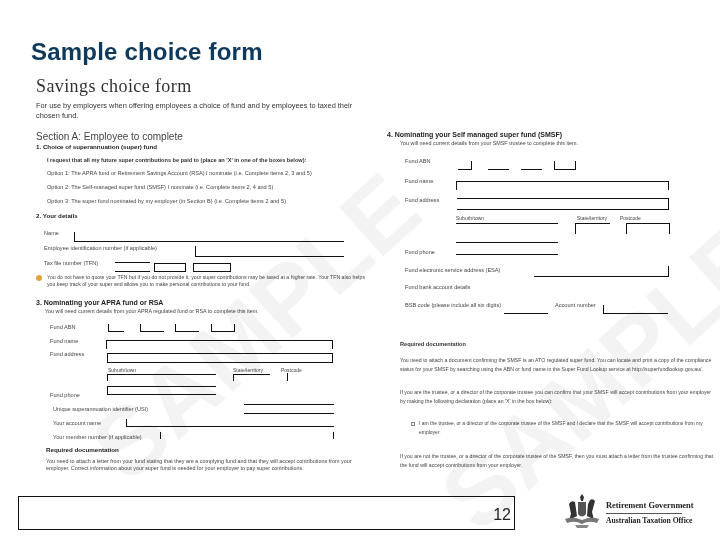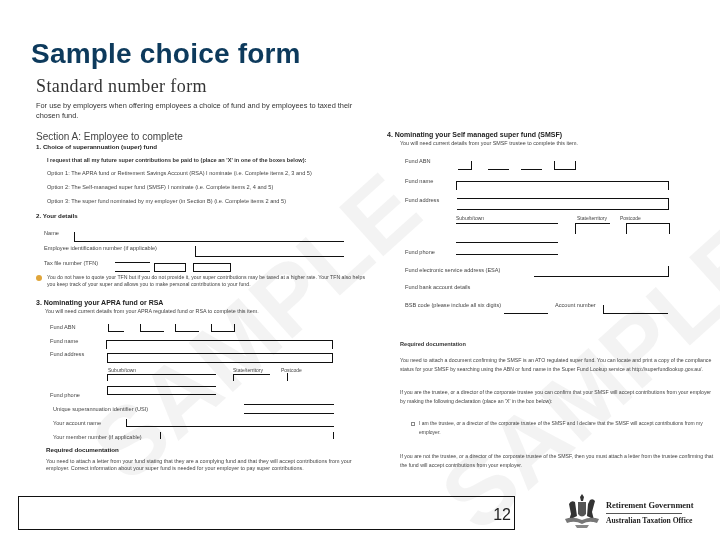--- a/index.html
+++ b/index.html
@@ -2,21 +2,21 @@
 <html><head>
 <meta charset="utf-8">
 <style>
   * { box-sizing: border-box; margin: 0; padding: 0; }
   html, body { width: 720px; height: 540px; background: #ffffff; overflow: hidden; }
   body { position: relative; font-family: "Liberation Sans", sans-serif; color: #222; }
 
   .slide-title {
     position: absolute; left: 31px; top: 38px;
     font-family: "Liberation Sans", sans-serif; font-weight: bold;
-    font-size: 28px; color: #0d3a5c; letter-spacing: 0.2px;
+    font-size: 24px; color: #0d3a5c; letter-spacing: 0.2px;
   }
 
   .doc-title {
     position: absolute; left: 36px; top: 76px;
     font-family: "Liberation Serif", serif; font-size: 18px; color: #333;
     letter-spacing: 0.4px;
   }
   .intro {
     position: absolute; left: 36px; top: 101px; width: 330px;
     font-size: 7.4px; line-height: 9.5px; color: #333;
@@ -70,21 +70,21 @@
   }
 </style>
 </head>
 <body>
 
 <div class="slide-title">Sample choice form</div>
 
 <div class="watermark" style="left:70px; top:420px; font-size:96px; transform: rotate(-42deg);">SAMPLE</div>
 <div class="watermark" style="left:420px; top:470px; font-size:96px; transform: rotate(-42deg);">SAMPLE</div>
 
-<div class="doc-title">Standard number form</div>
+<div class="doc-title">Savings choice form</div>
 <div class="intro">For use by employers when offering employees a choice of fund and by employees to taxed their chosen fund.</div>
 <div class="section-a">Section A: Employee to complete</div>
 
 <div class="h" style="left:36px; top:143px;">1. Choice of superannuation (super) fund</div>
 <div class="t" style="left:47px; top:157px; font-weight:bold; color:#333;">I request that all my future super contributions be paid to (place an 'X' in one of the boxes below):</div>
 <div class="t" style="left:47px; top:170px;">Option 1: The APRA fund or Retirement Savings Account (RSA) I nominate (i.e. Complete items 2, 3 and 5)</div>
 <div class="t" style="left:47px; top:184px;">Option 2: The Self-managed super fund (SMSF) I nominate (i.e. Complete items 2, 4 and 5)</div>
 <div class="t" style="left:47px; top:198px;">Option 3: The super fund nominated by my employer (in Section B) (i.e. Complete items 2 and 5)</div>
 
 <div class="h" style="left:36px; top:212px;">2. Your details</div>

